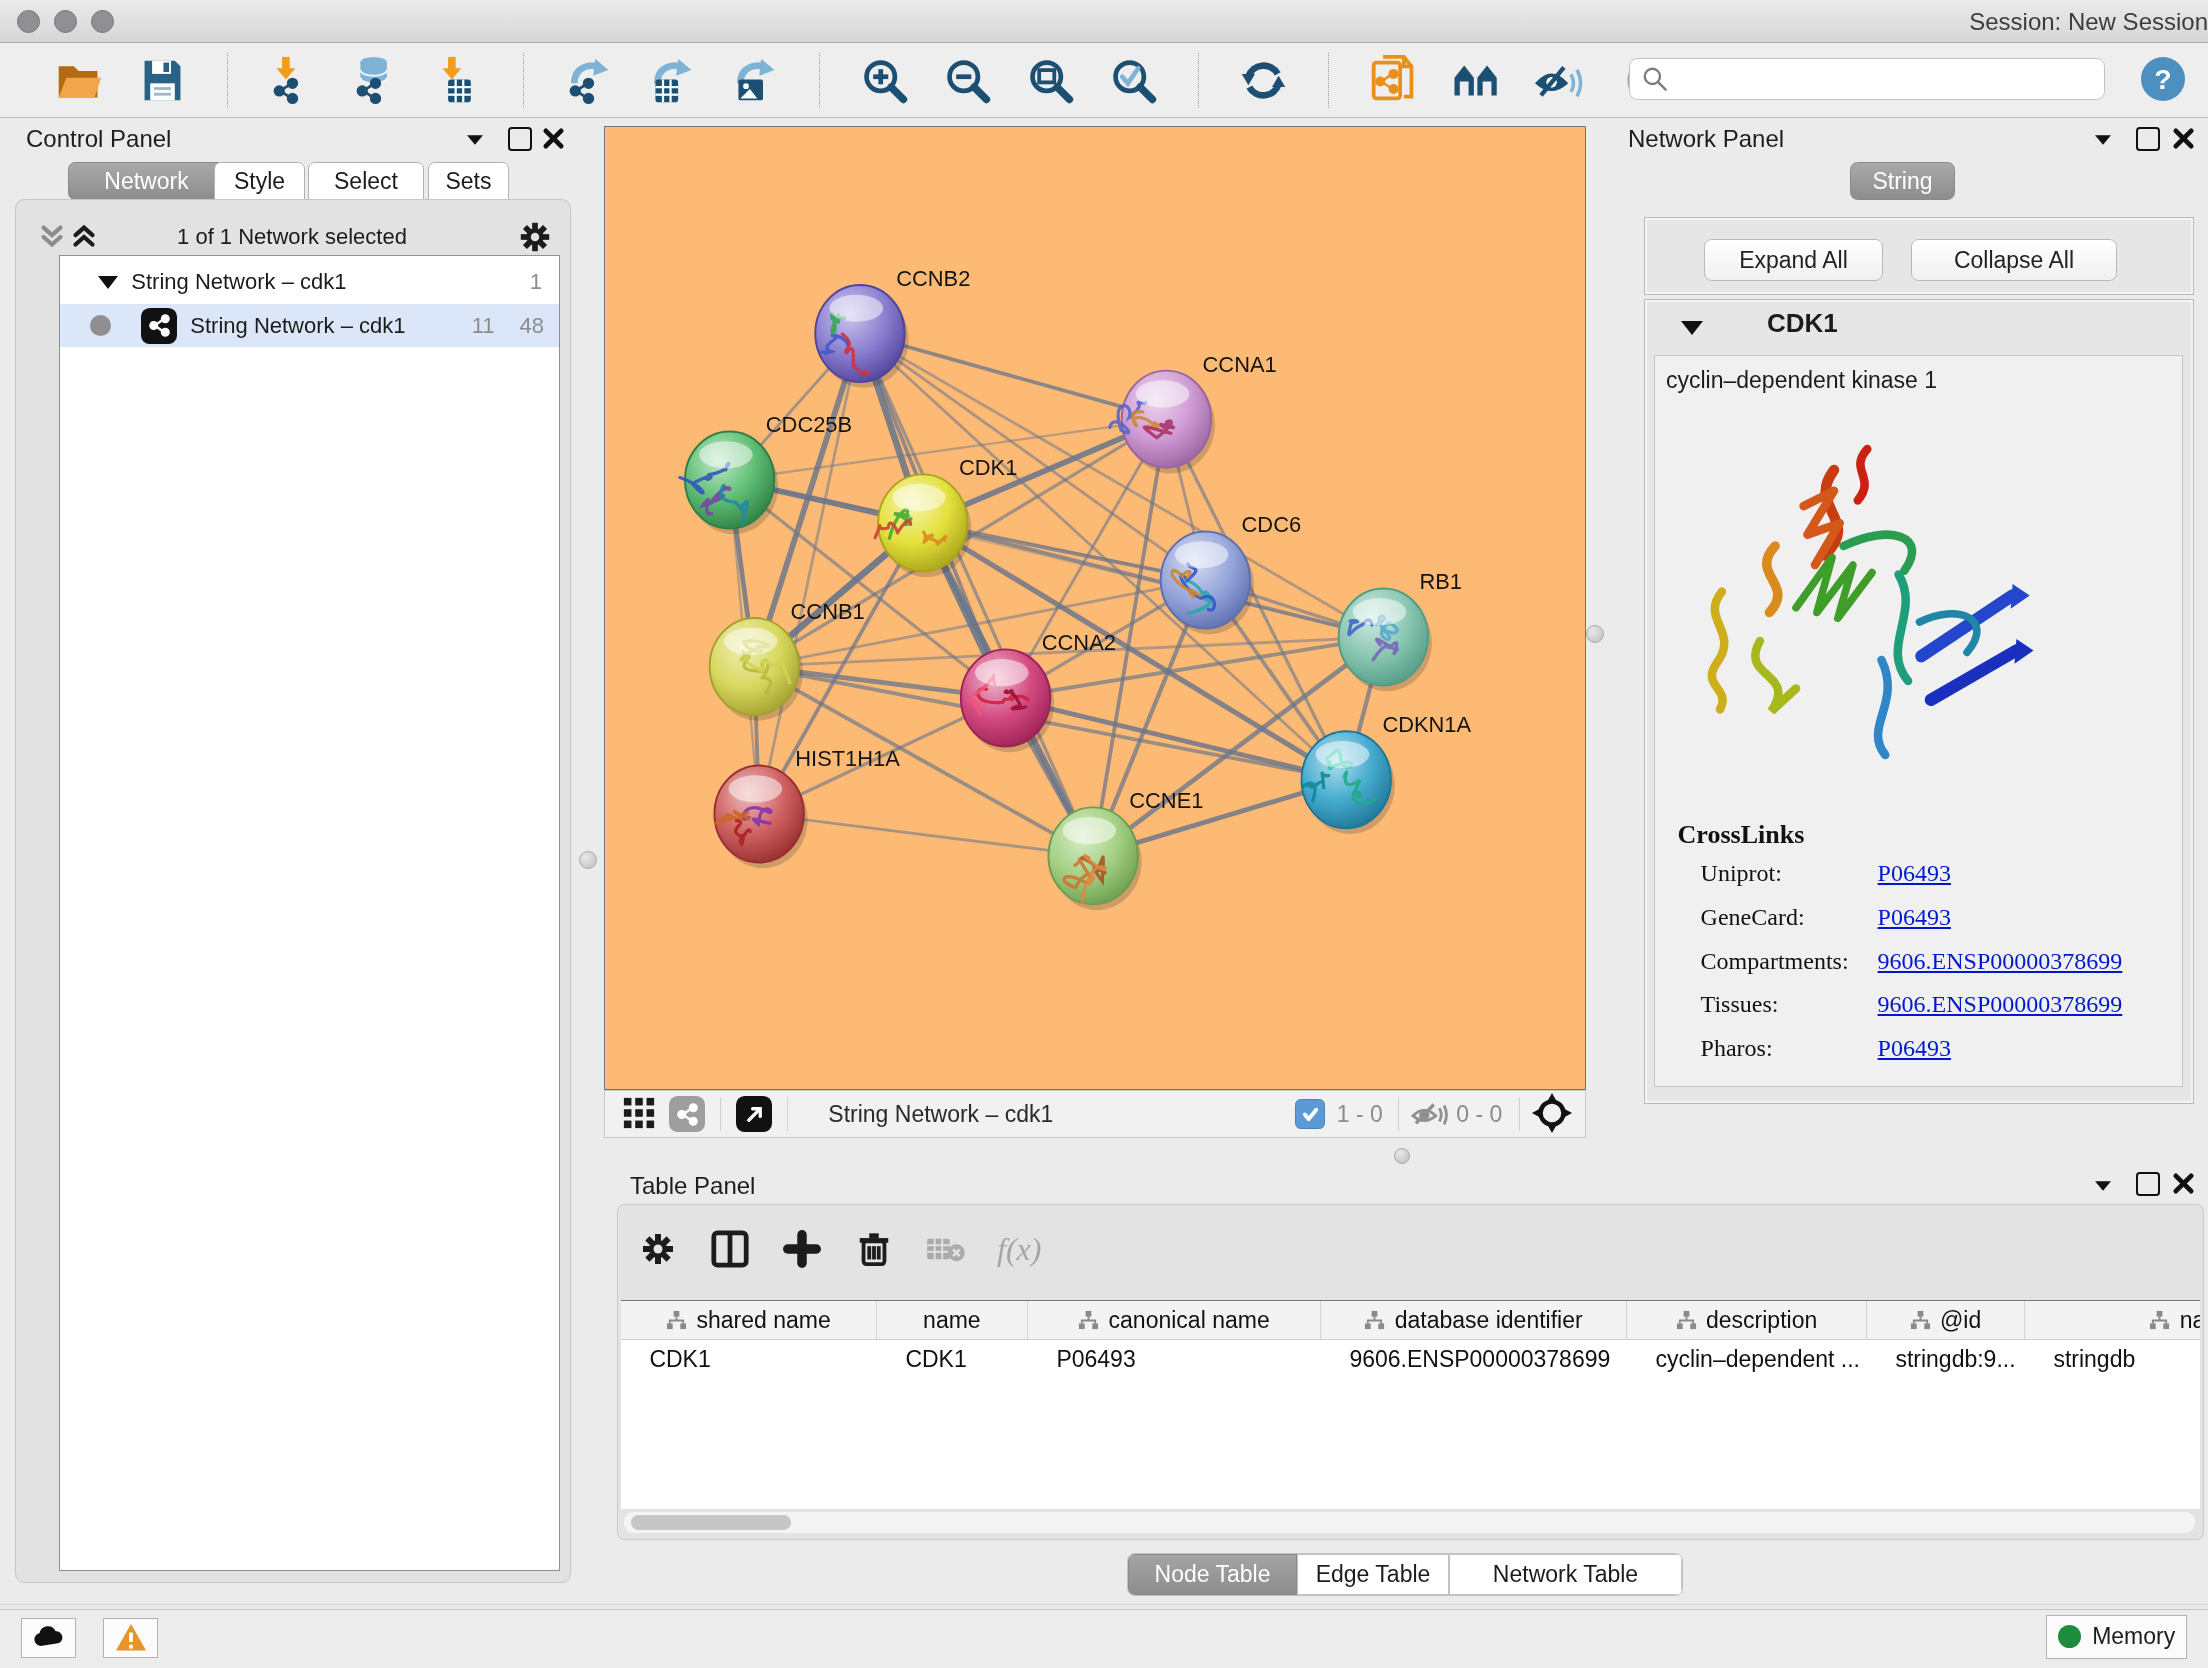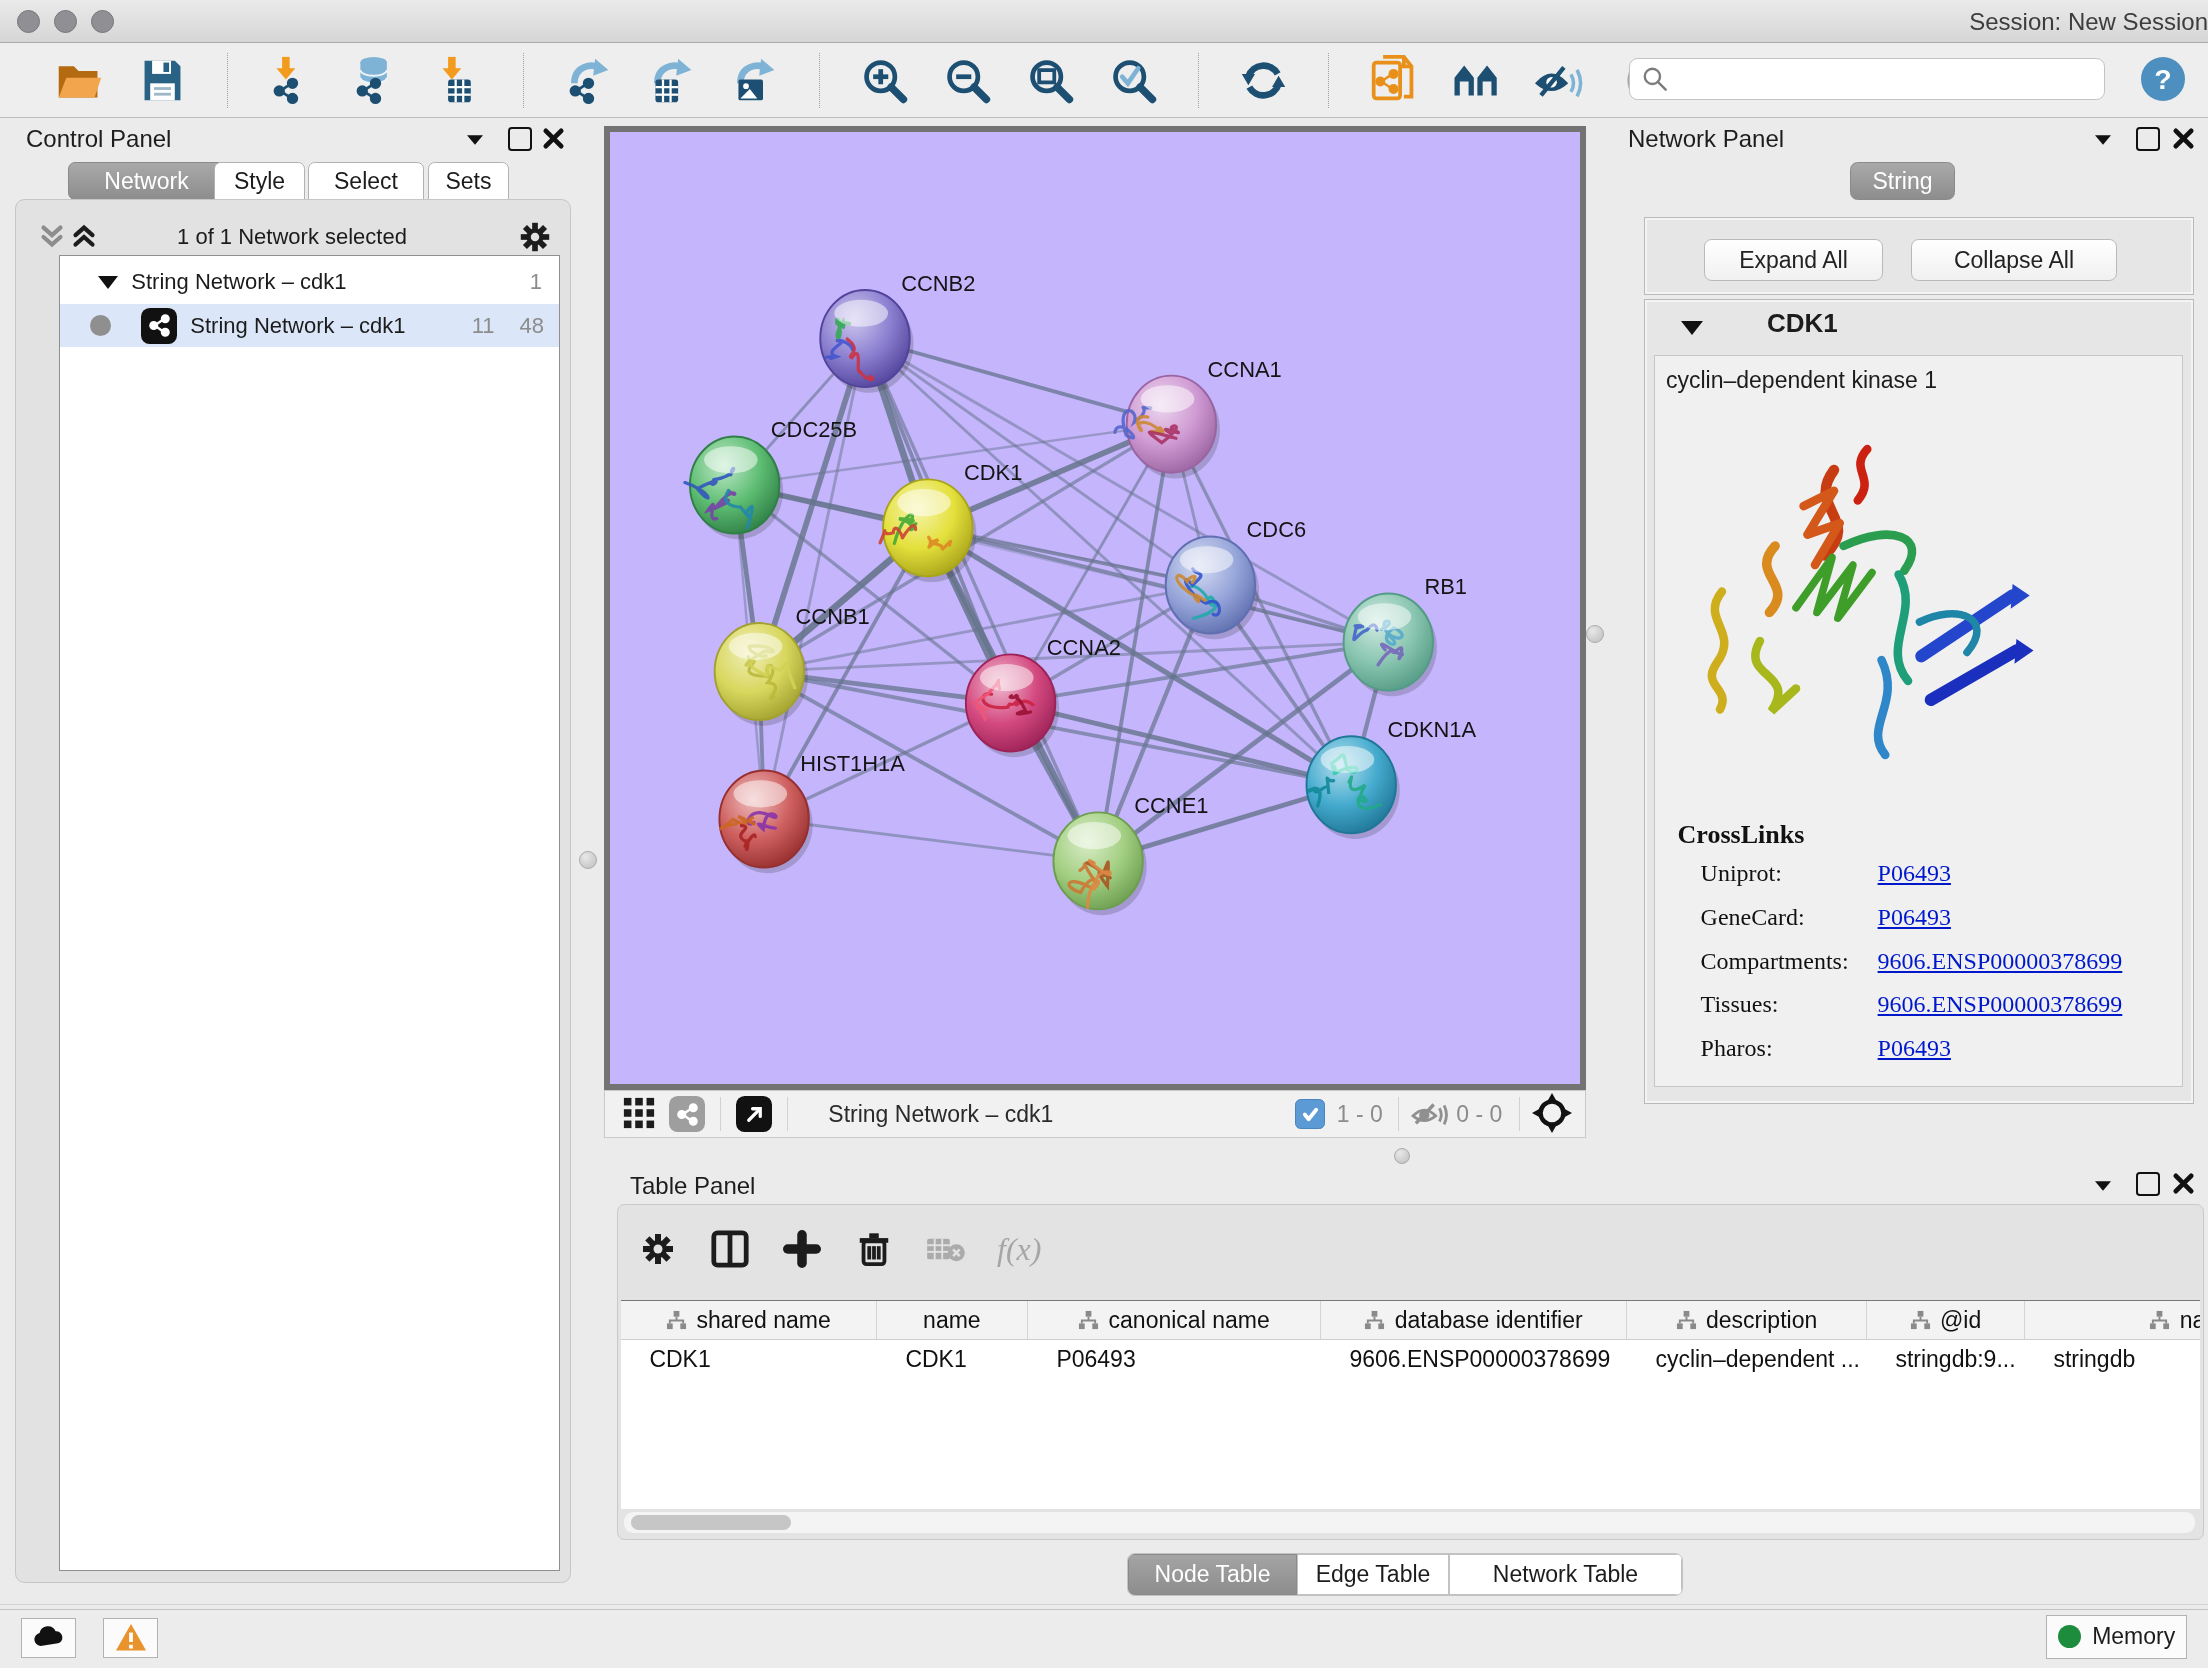--- a/index.html
+++ b/index.html
@@ -35,21 +35,21 @@
     background:radial-gradient(circle at 35% 30%,#e8e8e8,#bdbdbd);border:1px solid #ababab;}
   
   #cp-box{position:absolute;left:15px;top:199px;width:554px;height:1382px;background:#e2e2e2;
     border:1px solid #c6c6c6;border-radius:9.5px;}
   #cp-list{position:absolute;left:59px;top:255px;width:501px;height:1316px;background:#fff;border:1.9px solid #8f8f8f;box-sizing:border-box;}
   .tree-row{position:absolute;left:0;width:100%;height:43px;display:flex;align-items:center;font-size:22px;}
   .tree-row .cnt{color:#8c8c8c;}
   #row-sel{background:#dbe7f8;}
   .share-badge{width:36px;height:36px;border-radius:8.6px;background:#111;display:flex;align-items:center;justify-content:center;}
   
-  #canvas{position:absolute;left:604px;top:126px;width:982px;height:964px;background:#c4b5fd;border:6px solid #737373;box-sizing:border-box;}
+  #canvas{position:absolute;left:604px;top:126px;width:982px;height:964px;background:#fdba74;border:1px solid #737373;box-sizing:border-box;}
   #canvas-toolbar{position:absolute;left:604px;top:1090px;width:982px;height:48px;background:#f1f1f1;
     border:1px solid #c9c9c9;box-sizing:border-box;display:flex;align-items:center;}
   .cts{width:0;height:34px;border-left:1.9px solid #d2d2d2;margin:0 15px;}
   .ct-txt{font-size:23px;color:#8b8b8b;margin:0 5.7px;}
   #cv-title{font-size:23px;color:#2a2a2a;margin-left:25px;}
   
   #rp-box1{position:absolute;left:1644px;top:217px;width:548px;height:76px;background:#e6e6e6;
     border:1px solid #b9b9b9;box-shadow:inset 0 0 0 1.9px #f4f4f4;}
   .rp-btn{position:absolute;top:21px;height:40px;background:linear-gradient(#ffffff,#f0f0f0);
     border:1px solid #b9b9b9;border-radius:7.6px;font-size:23px;display:flex;align-items:center;justify-content:center;color:#222;}

